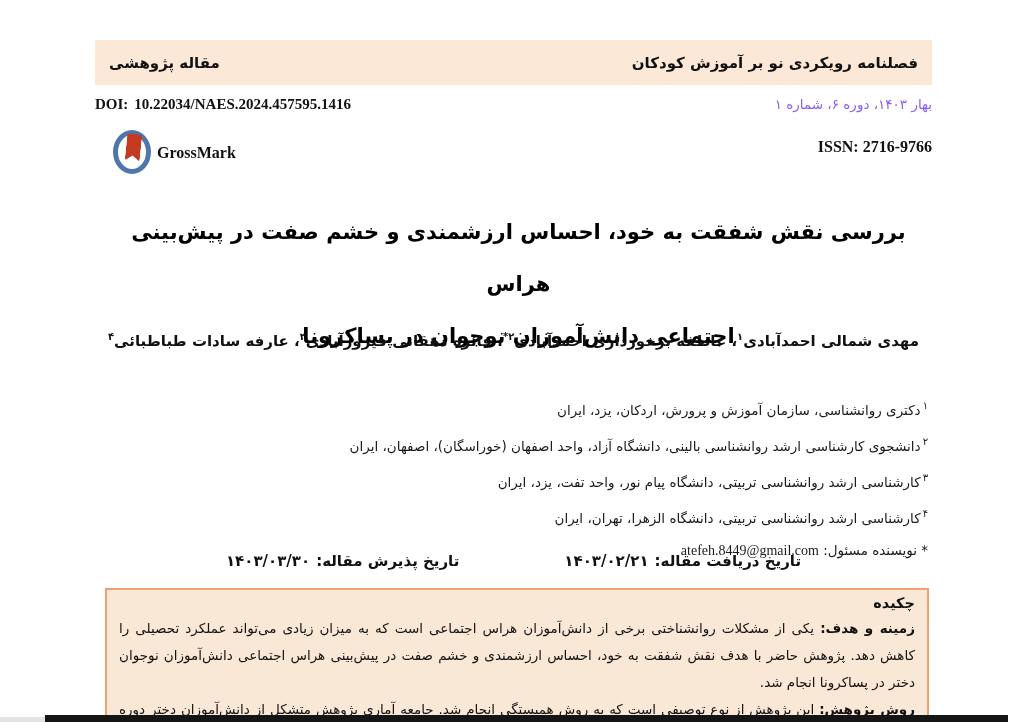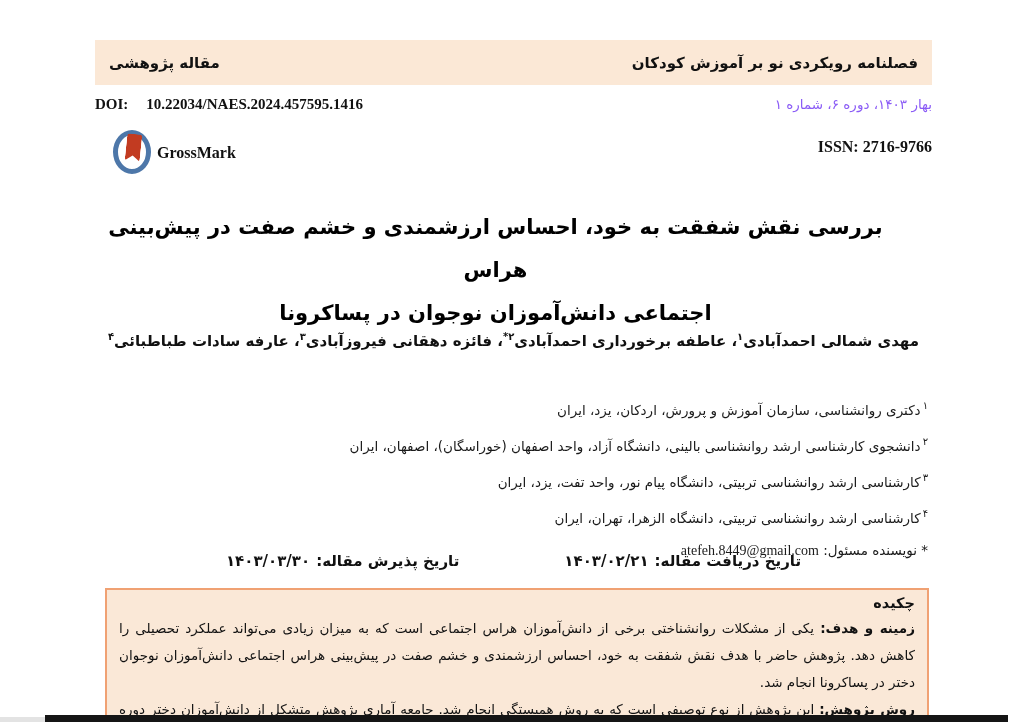--- a/index.html
+++ b/index.html
@@ -29,21 +29,21 @@
     direction:rtl;padding:0 14px;
   }
   .band .journal{font-size:15px;font-weight:bold;}
   .band .arttype{font-size:15px;font-weight:bold;}
 
   
   .doi-row{
     position:absolute;left:95px;top:92px;width:837px;height:24px;
     display:flex;justify-content:space-between;align-items:center;
   }
-  .doi{font-size:15px;font-weight:bold;display:flex;gap:18px;}
+  .doi{font-size:15px;font-weight:bold;display:flex;gap:6px;}
   .issue{font-size:13.5px;direction:rtl;color:#8b5cf6;}
 
   
   .logo-row{position:absolute;left:95px;top:128px;width:837px;height:50px;}
   .logo{
     position:absolute;left:18px;top:2px;width:38px;height:44px;
     border:5px solid var(--logo-ring);border-radius:50%;
     background:#fff;
   }
   .logo .mark{
@@ -51,23 +51,23 @@
     background:var(--logo-mark);
     border-radius:3px;
     transform:rotate(6deg);
     clip-path:polygon(0 0,100% 0,100% 100%,50% 80%,0 100%);
   }
   .logo-caption{position:absolute;left:62px;top:16px;font-size:16px;font-weight:bold;}
   .issn{position:absolute;right:0;top:10px;font-size:16px;font-weight:bold;font-family:Liberation Serif, serif;}
 
   
   .title{
-    position:absolute;left:77px;top:206px;width:837px;
+    position:absolute;left:100px;top:206px;width:837px;
     direction:rtl;text-align:center;
-    font-size:21px;font-weight:bold;line-height:43px;color:#000;
+    font-size:21px;font-weight:bold;line-height:52px;color:#000;
   }
 
   
   .authors{
     position:absolute;left:95px;top:331px;width:837px;
     direction:rtl;text-align:center;
     font-size:15px;font-weight:bold;
   }
   .authors sup{font-size:10px;}
 

